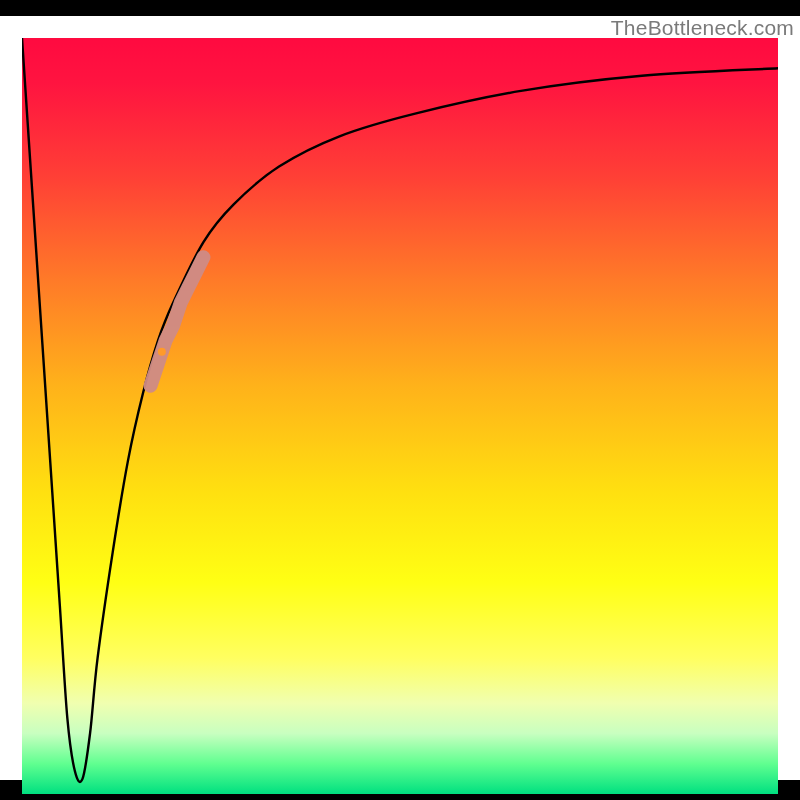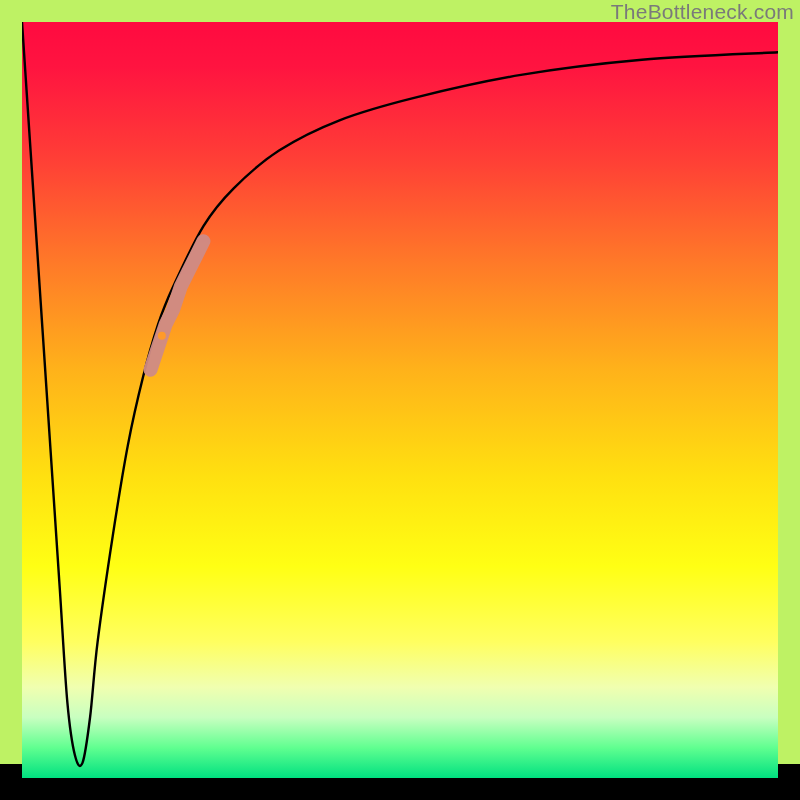--- a/index.html
+++ b/index.html
@@ -7,24 +7,24 @@
     padding: 0;
     width: 800px;
     height: 800px;
     overflow: hidden;
     background: #000;
     font-family: Arial, Helvetica, sans-serif;
   }
   .frame {
     position: absolute;
     left: 0;
-    top: 0;
+    top: 16px;
     width: 800px;
     height: 764px;
-    background: #bef264;
+    background: #ffffff;
   }
   .plot {
     position: absolute;
     left: 22px;
     top: 22px;
     width: 756px;
     height: 756px;
     background: linear-gradient(
       to bottom,
       #ff0a40 0%,

